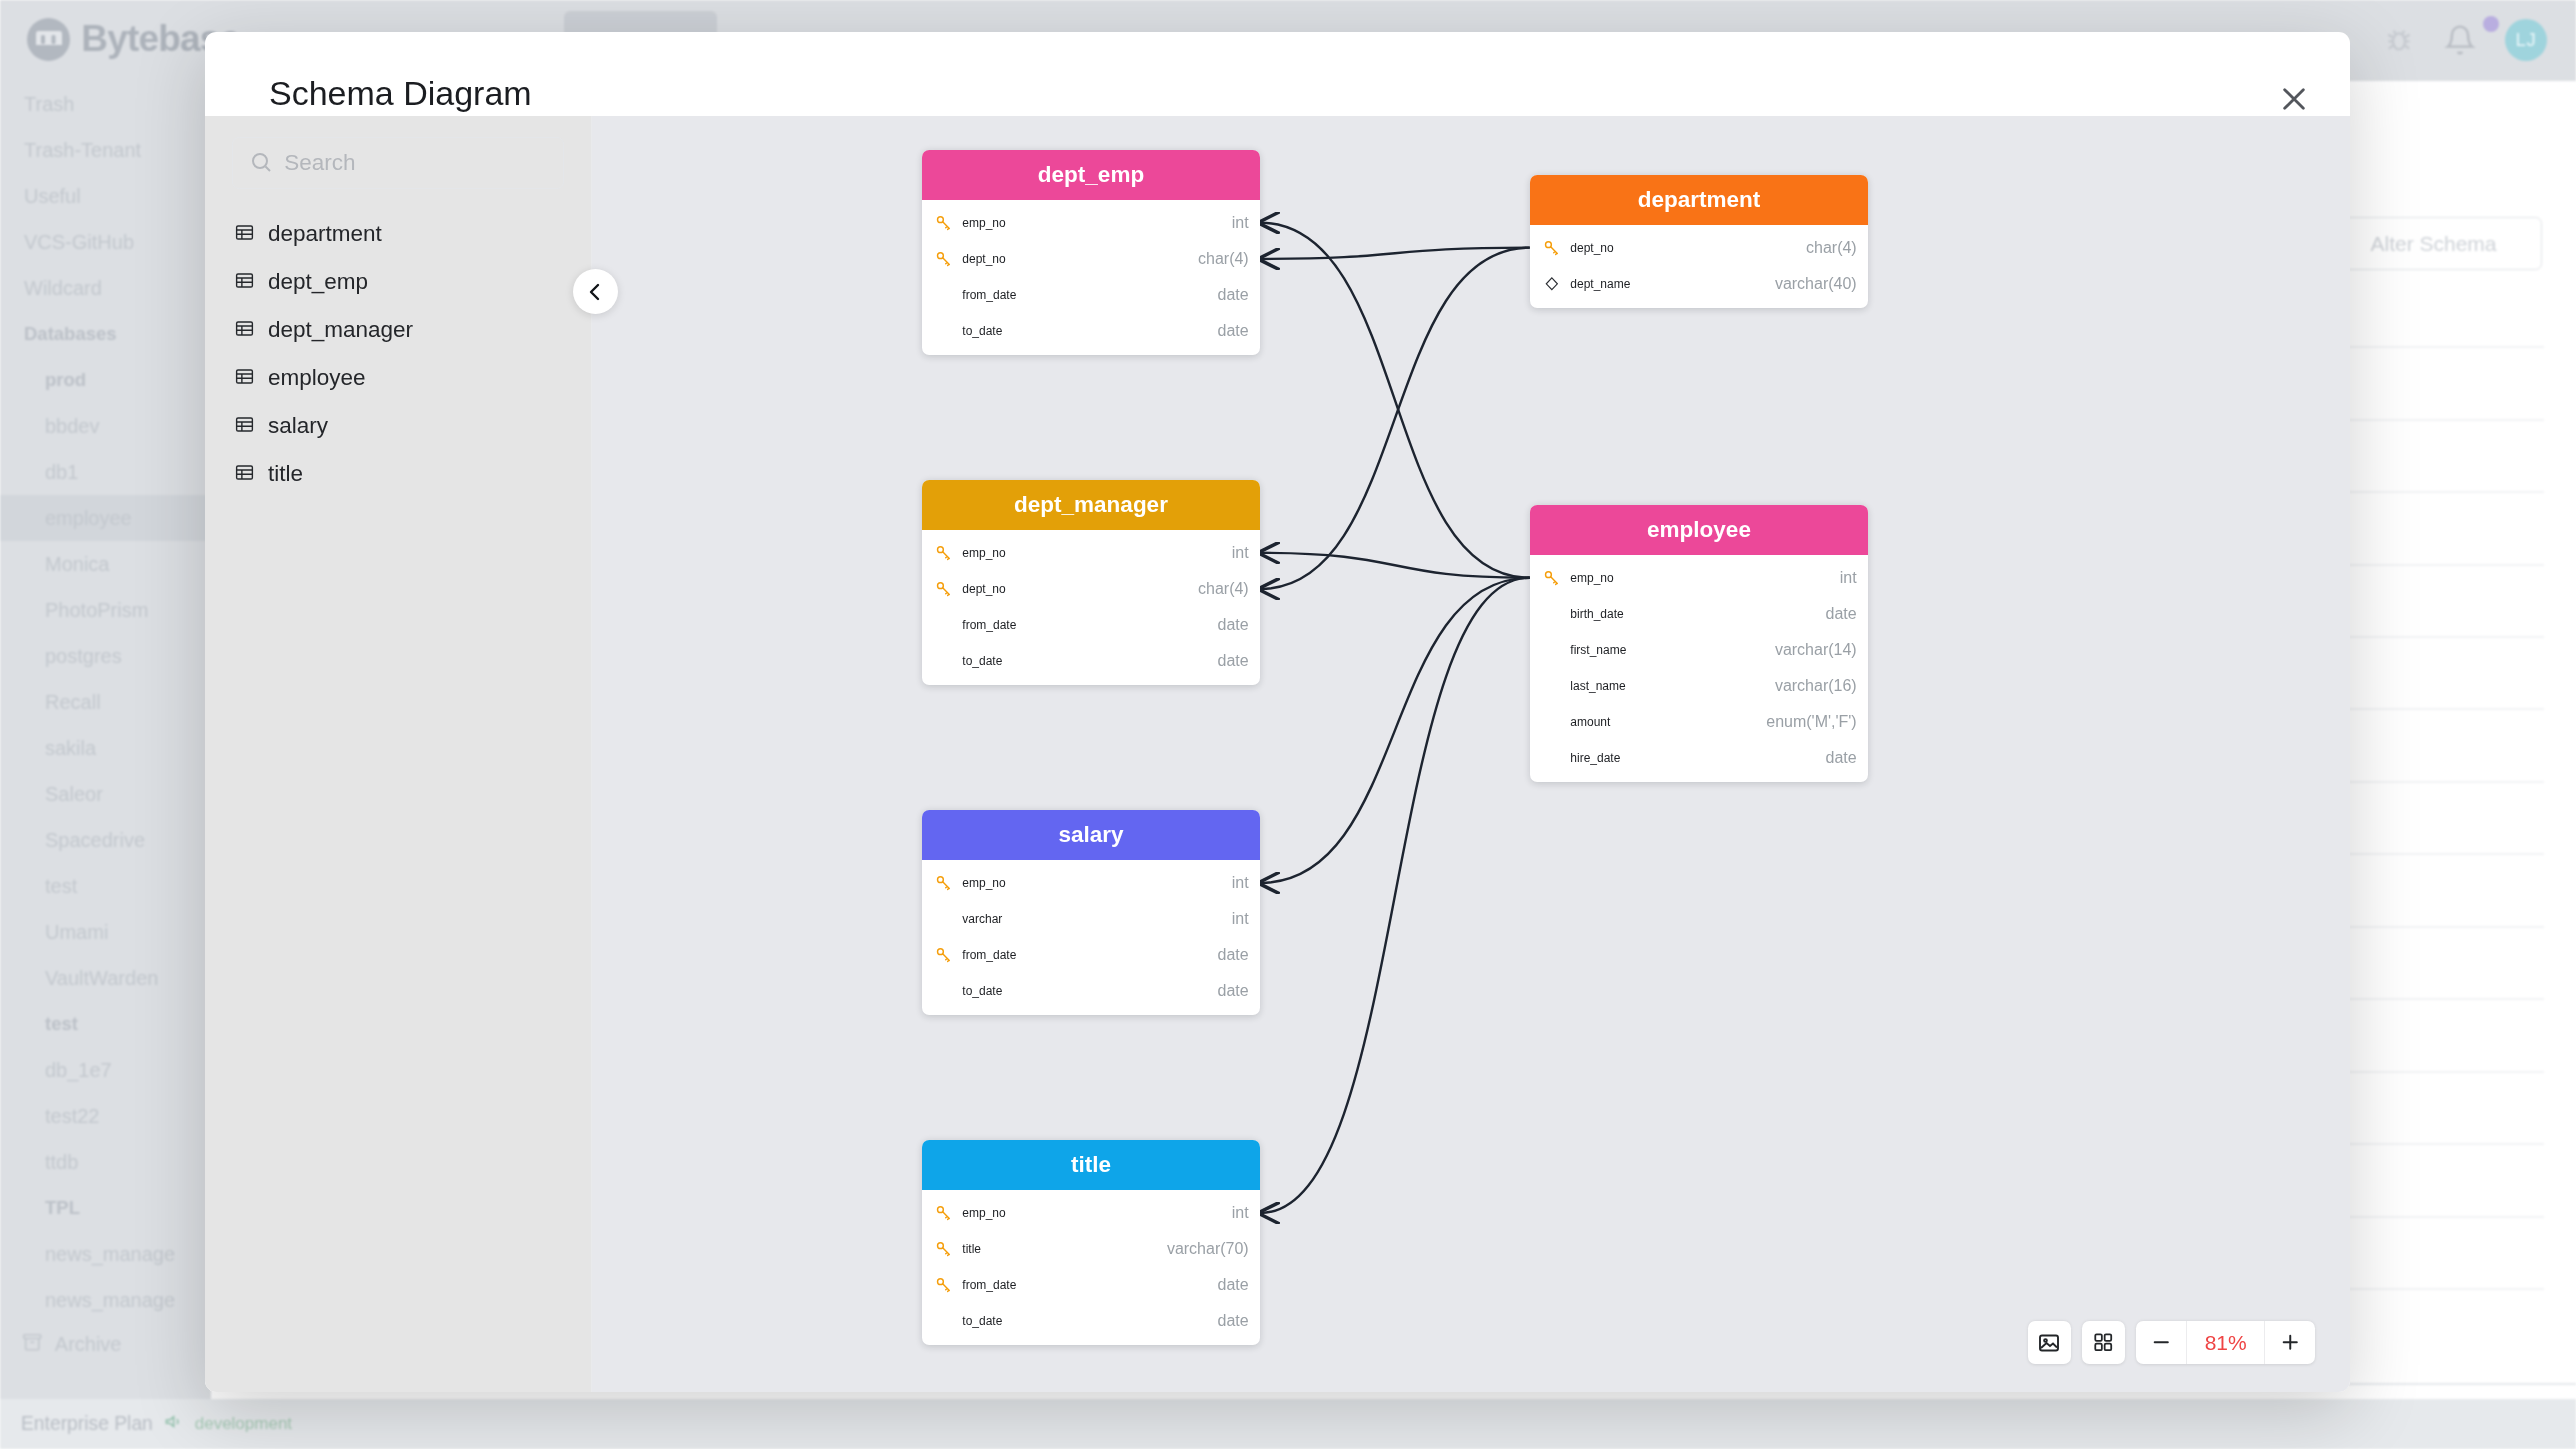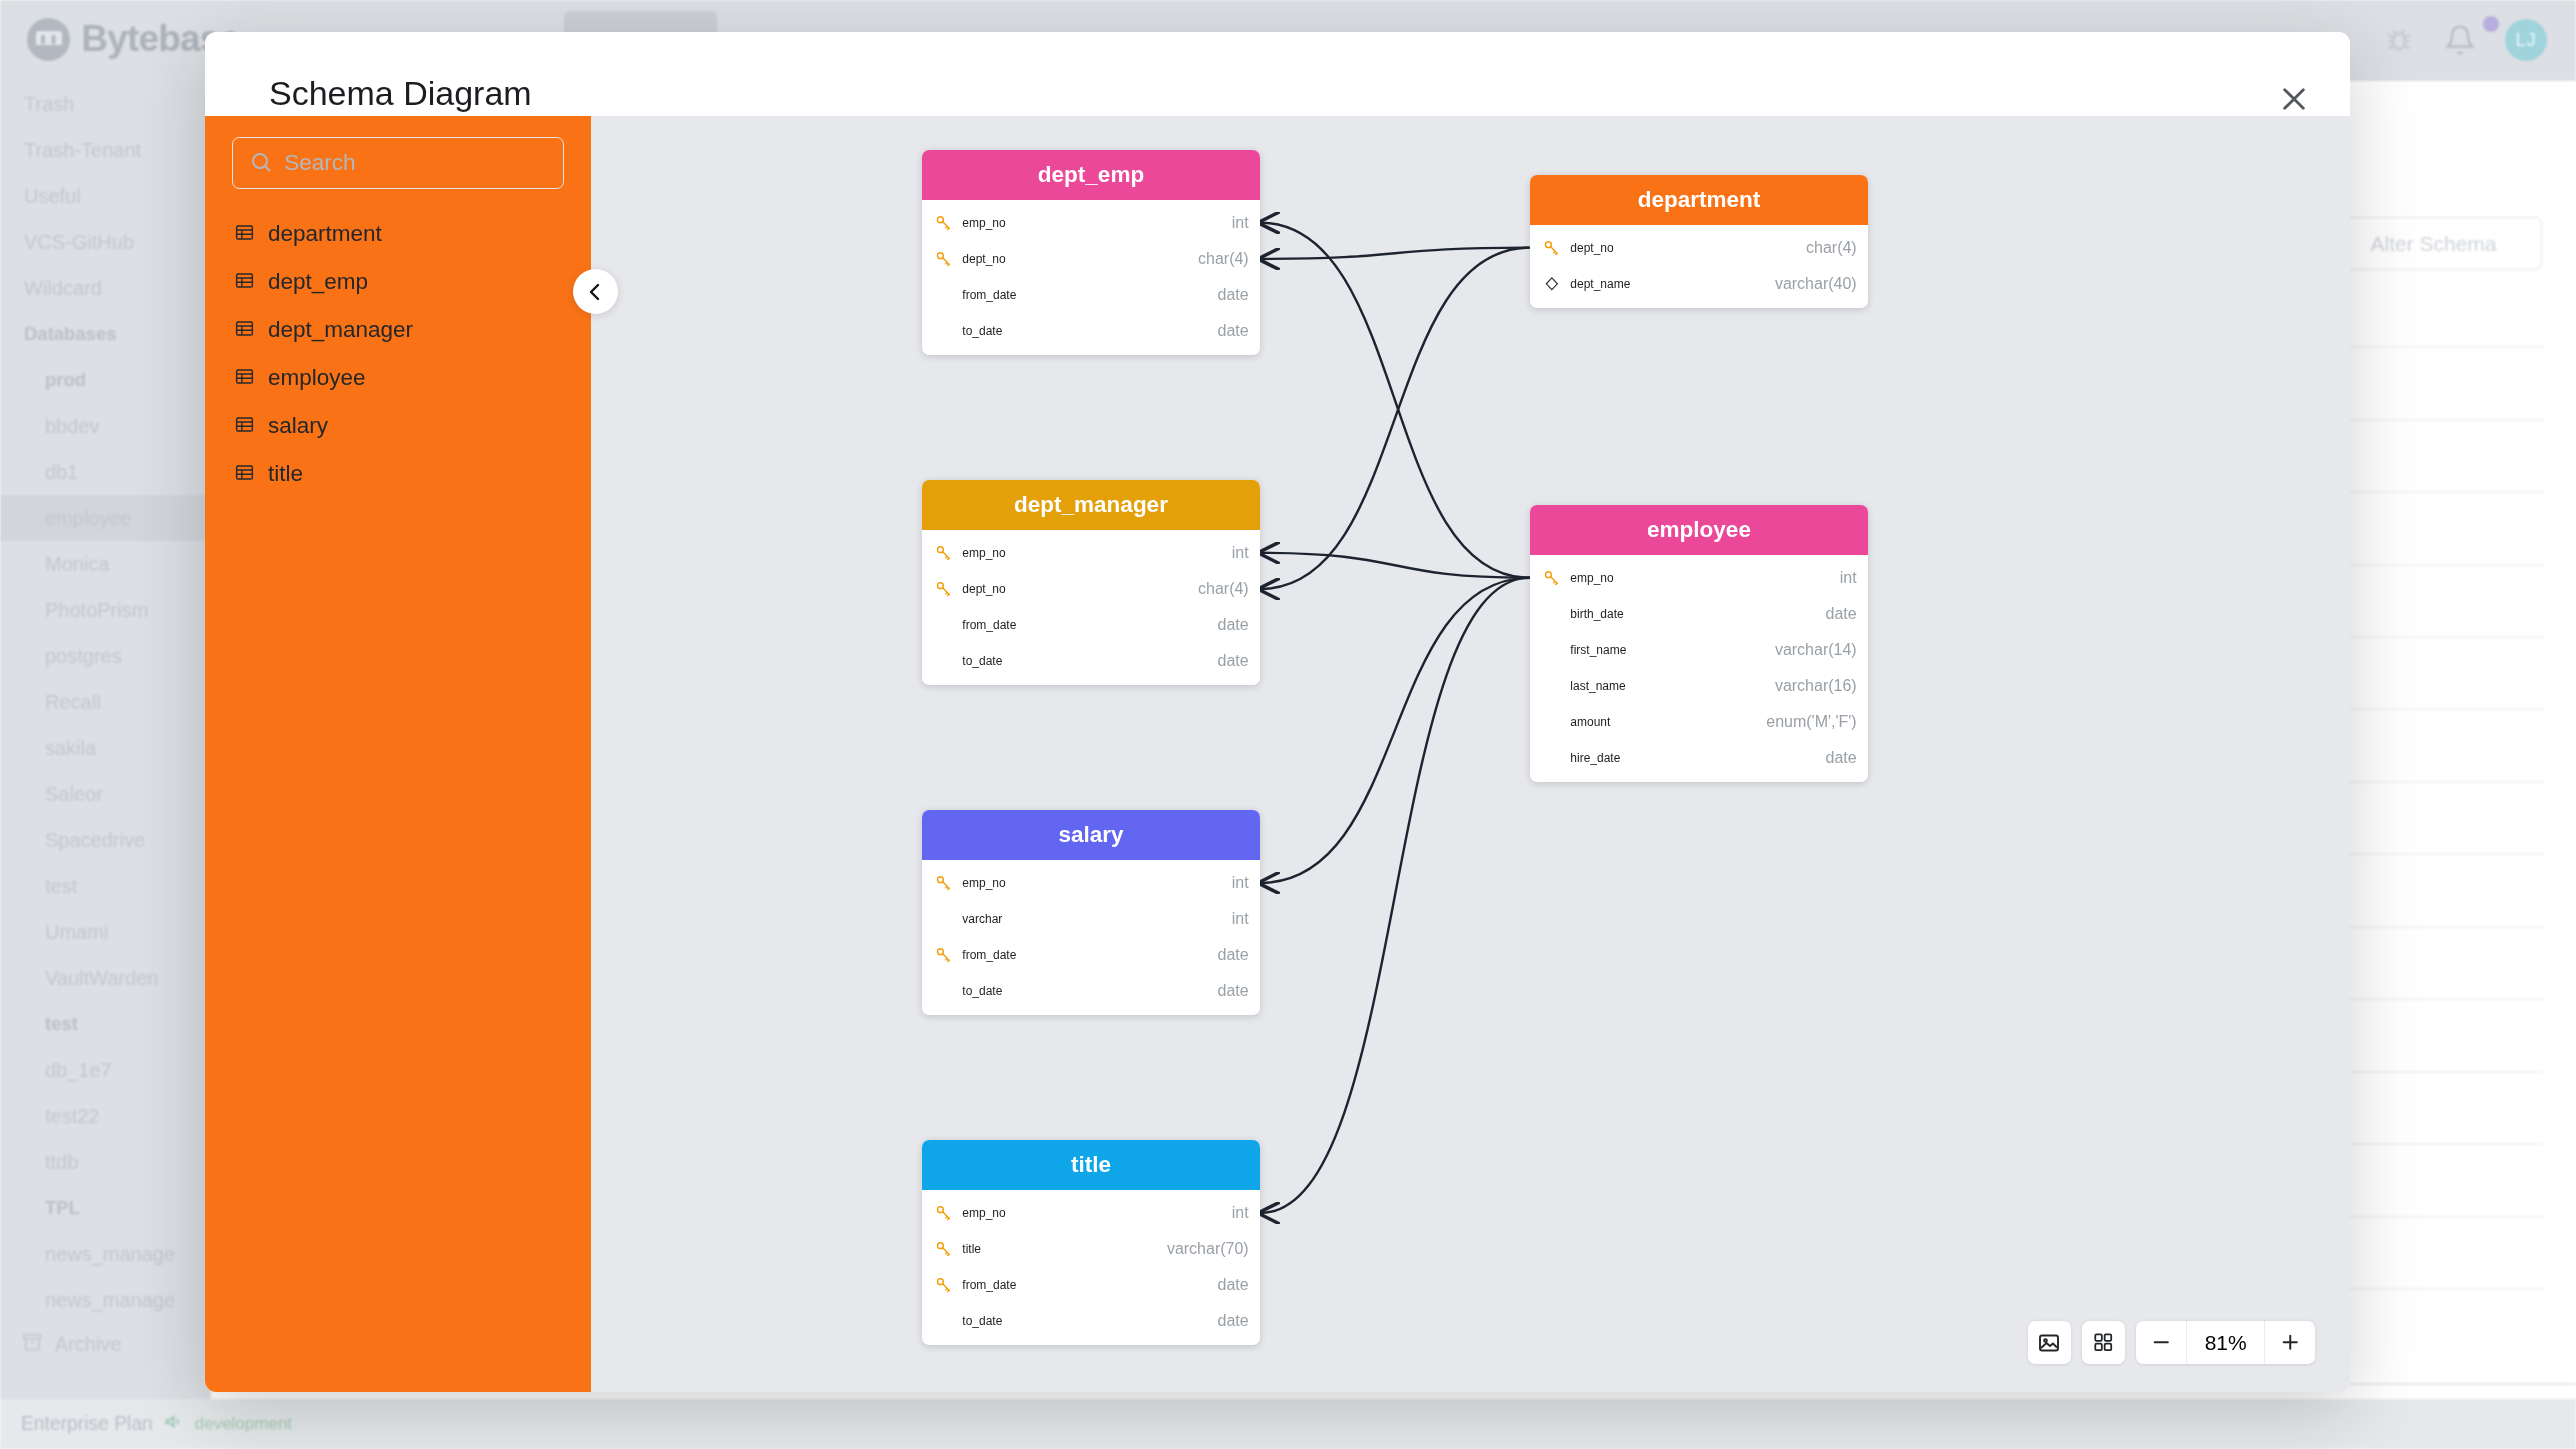--- a/index.html
+++ b/index.html
@@ -125,21 +125,21 @@
   }
 
   .modal-body {
     position: absolute; left: 0; top: 84px; width: 100%; height: 1277px;
     display: flex;
   }
   
   .table-panel {
     width: 387px; height: 100%;
     border-right: 0.8px solid #e9eaec;
-    background: #f97316; position: relative; flex: 0 0 387px;
+    background: #e5e5e5; position: relative; flex: 0 0 387px;
   }
   .search-wrap { padding: 21px 27px 6.4px 27px; }
   .search-box {
     height: 52px; border: 0.8px solid #e4e6e9; border-radius: 7.2px;
     display: flex; align-items: center; gap: 11.3px; padding: 0 16px;
   }
   .search-box input {
     border: none; outline: none; font-size: 22.5px; color: #2b2d31;
     width: 100%; font-family: "Liberation Sans", sans-serif;
     background: transparent;
@@ -198,21 +198,21 @@
   .tb-zoom {
     height: 43px; background: #fff; border-radius: 7.2px;
     display: flex; align-items: center; box-shadow: 0 0.8px 3.2px rgba(0,0,0,.10);
     overflow: hidden;
   }
   .tb-zoom > div {
     display: flex; align-items: center; justify-content: center;
     height: 43px; cursor: pointer;
   }
   .tb-minus, .tb-plus { width: 50px; font-size: 27px; color: #3a3d42; }
-  .tb-level { width: 77px; font-size: 21px; color: #000000; cursor: default; }
+  .tb-level { width: 77px; font-size: 21px; color: #ef4444; cursor: default; }
   .tb-div { width: 0.8px; height: 27px; background: #ececee; }
 </style>
 </head>
 <body>
 
 <div id="app-background">
 
   <div class="bg-topbar"></div>
 
   <div class="bg-logo">

